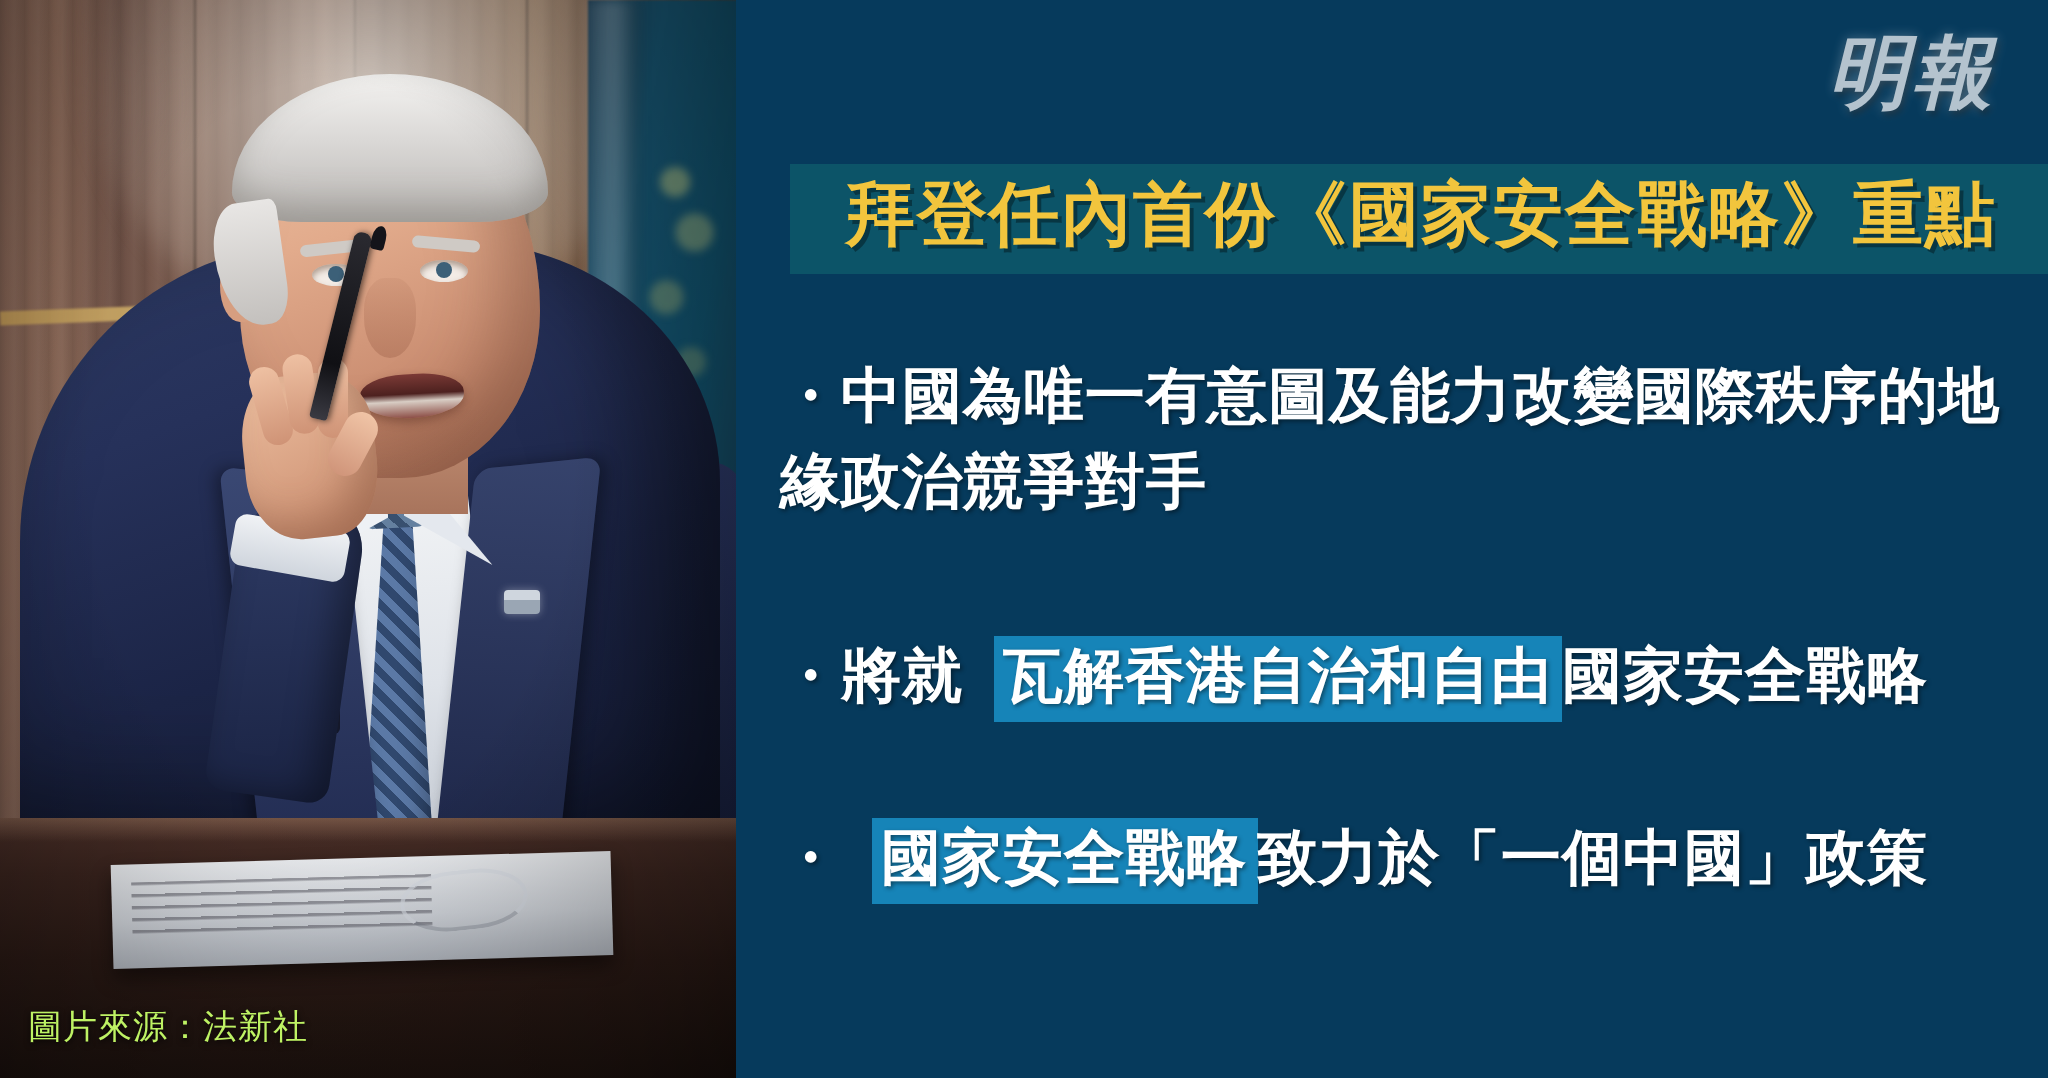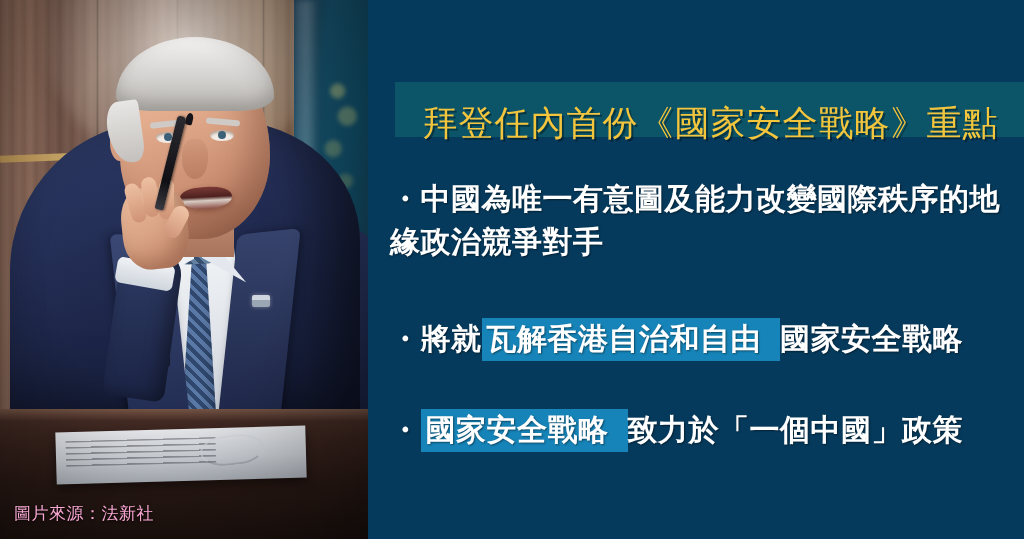--- a/index.html
+++ b/index.html
@@ -286,21 +286,21 @@
   }
   
   .vignette {
     position:absolute; left:0; top:0; width:368px; height:539px;
     background: radial-gradient(ellipse at 45% 42%, rgba(0,0,0,0) 42%, rgba(0,0,0,.30) 85%, rgba(0,0,0,.48) 100%);
     pointer-events:none;
   }
 
   .photo-credit {
     position:absolute; left:14px; bottom:14px;
-    color:#f9a8d4; font-size:17px; letter-spacing:.5px;
+    color:#bef264; font-size:17px; letter-spacing:.5px;
     text-shadow: 0 1px 3px rgba(0,0,0,.85);
     font-family:"DejaVu Sans","Liberation Sans",sans-serif;
     z-index: 7;
   }
 
   
   #panel {
     position:absolute; left:368px; top:0; width:656px; height:539px;
     background:#063a5c;
   }
@@ -317,41 +317,41 @@
   }
 
   .title-band {
     position:absolute; left:27px; top:82px; width:629px; height:55px;
     background:#0c5468;
   }
   .title {
     position:absolute; left:28px; top:84px; width:629px;
     text-align:center;
     color:#f2c53d;
-    font-size:35px; font-weight:400; letter-spacing:1px;
+    font-size:35px; font-weight:700; letter-spacing:1px;
     font-family:"DejaVu Serif","Liberation Serif",serif;
     text-shadow: 2px 2px 0 rgba(0,0,0,.35);
     white-space:nowrap;
-    margin-top:16px;
   }
 
   .bullets { position:absolute; left:22px; top:178px; width:620px; }
   .bullet { color:#ffffff; font-weight:700; line-height:1.42;
             font-size:30px; letter-spacing:.5px;
             font-family:"DejaVu Sans","Liberation Sans",sans-serif;
             text-shadow: 1px 1px 2px rgba(0,0,0,.45); }
   .b1 { position:absolute; left:0; top:0; width:622px; }
   .b2 { position:absolute; left:0; top:140px; width:640px; white-space:nowrap;}
   .b3 { position:absolute; left:0; top:231px; width:640px; white-space:nowrap;}
   .dot { display:inline-block; }
   .hl {
     background:#1684b8;
-    padding:3px 19px 5px 5px;
+    padding:3px 5px 5px 5px;
     color:#ffffff;
     box-decoration-break: clone;
+    margin-left: 15px;
     -webkit-box-decoration-break: clone;
   }
 </style>
 </head>
 <body>
 
 <div id="stage">
 
   <div id="photo">
     <div class="wood"></div>
@@ -413,20 +413,21 @@
     </div>
     <div class="binder-rings"></div>
 
     <div class="vignette"></div>
 
     <div class="photo-credit">圖片來源：法新社</div>
   </div>
 
   <div id="panel">
 
+    <div class="logo">明報</div>
 
     <div class="title-band"></div>
     <div class="title">拜登任內首份《國家安全戰略》重點</div>
 
     <div class="bullets">
 
       <div class="bullet b1">
         <span class="dot">・</span><span>中國為唯一有意圖及能力改變國際秩序的地緣政治競爭對手</span>
       </div>
 

